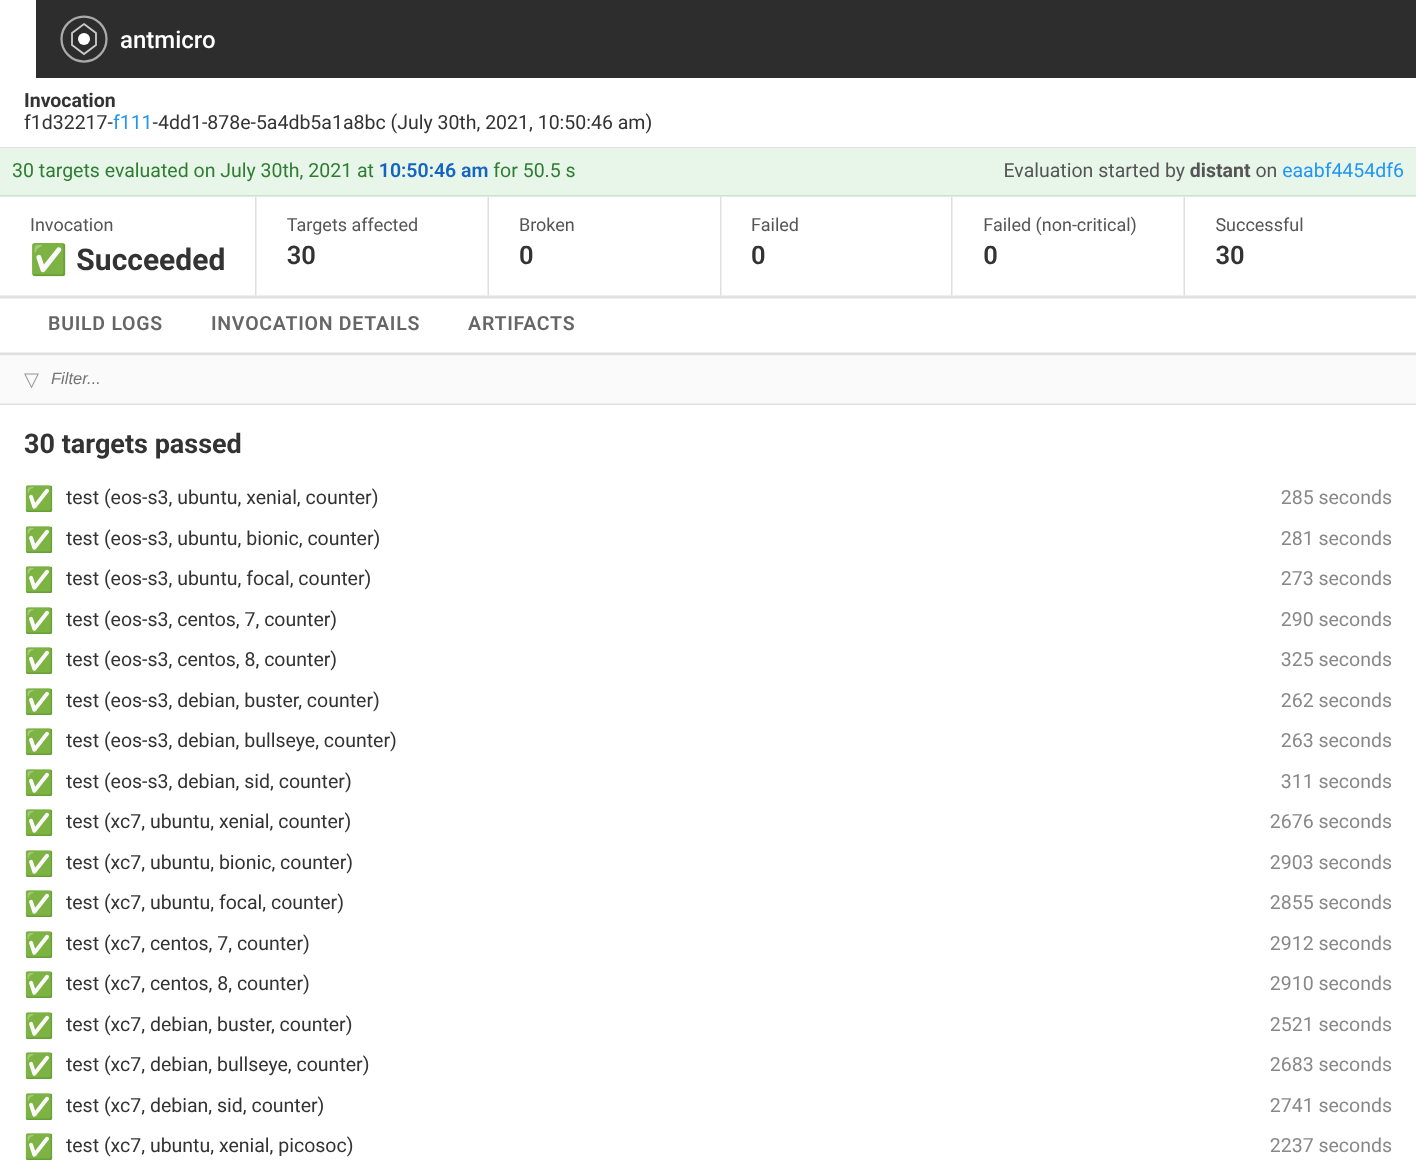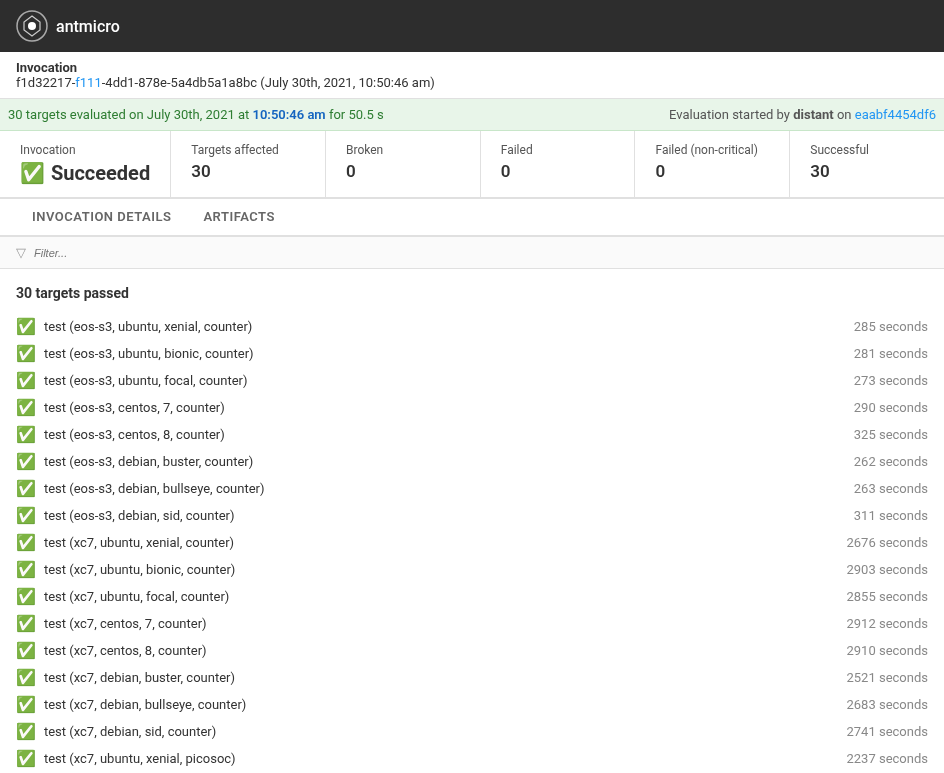--- a/index.html
+++ b/index.html
@@ -1,19 +1,19 @@
 <!DOCTYPE html>
 <html><head>
   <meta charset="utf-8">
   <style>
     * { box-sizing: border-box; margin: 0; padding: 0; }
     body { font-family: -apple-system, BlinkMacSystemFont, 'Segoe UI', Roboto, sans-serif; font-size: 14px; color: #333; background: #fff; }
 
     
-    .header { background: #2d2d2d; display: flex; align-items: center; padding: 10px 16px; }
+    .header { background: #2d2d2d; display: flex; align-items: center; padding: 10px 16px; margin-left: 24px; }
     .header-logo { display: flex; align-items: center; gap: 8px; }
     .logo-icon { width: 32px; height: 32px; }
     .logo-text { color: #fff; font-size: 16px; font-weight: 500; }
 
     
     .breadcrumb { padding: 8px 16px; border-bottom: 1px solid #e0e0e0; }
     .breadcrumb-title { font-weight: 700; font-size: 13px; color: #333; }
     .breadcrumb-id { font-size: 13px; color: #333; }
     .breadcrumb-id .highlight { color: #2196F3; }
 
@@ -40,21 +40,21 @@
     .tab { padding: 10px 16px; font-size: 13px; font-weight: 600; color: #666; cursor: pointer; border-bottom: 3px solid transparent; margin-bottom: -2px; text-transform: uppercase; letter-spacing: 0.5px; }
     .tab.active { color: #333; border-bottom-color: #333; }
 
     
     .filter-bar { padding: 8px 16px; border-bottom: 1px solid #e0e0e0; display: flex; align-items: center; gap: 8px; background: #fafafa; }
     .filter-icon { color: #999; font-size: 13px; }
     .filter-input { border: none; background: transparent; font-size: 11px; color: #999; outline: none; width: 100%; font-style: italic; }
 
     
     .targets-section { padding: 16px; }
-    .targets-heading { font-size: 14px; font-weight: 700; margin-bottom: 12px; color: #333; }
+    .targets-heading { font-size: 18px; font-weight: 700; margin-bottom: 12px; color: #333; }
     .target-item { display: flex; align-items: center; justify-content: space-between; padding: 4px 0; }
     .target-left { display: flex; align-items: center; gap: 8px; }
     .target-check { color: #4caf50; font-size: 16px; flex-shrink: 0; }
     .target-name { font-size: 13px; color: #333; }
     .target-time { font-size: 13px; color: #888; white-space: nowrap; }
 
     
     .targets-list-container { overflow-y: auto; }
   </style>
 </head>
@@ -111,20 +111,21 @@
     <div class="stat-label">Failed (non-critical)</div>
     <div class="stat-value">0</div>
   </div>
   <div class="stat-cell">
     <div class="stat-label">Successful</div>
     <div class="stat-value">30</div>
   </div>
 </div>
 
 <div class="tabs">
+  <div class="tab">BUILD LOGS</div>
   <div class="tab">INVOCATION DETAILS</div>
   <div class="tab">ARTIFACTS</div>
 </div>
 
 <div class="filter-bar">
   <span class="filter-icon">▽</span>
   <input class="filter-input" type="text" placeholder="Filter..." style="">
 </div>
 
 <div class="targets-section">

